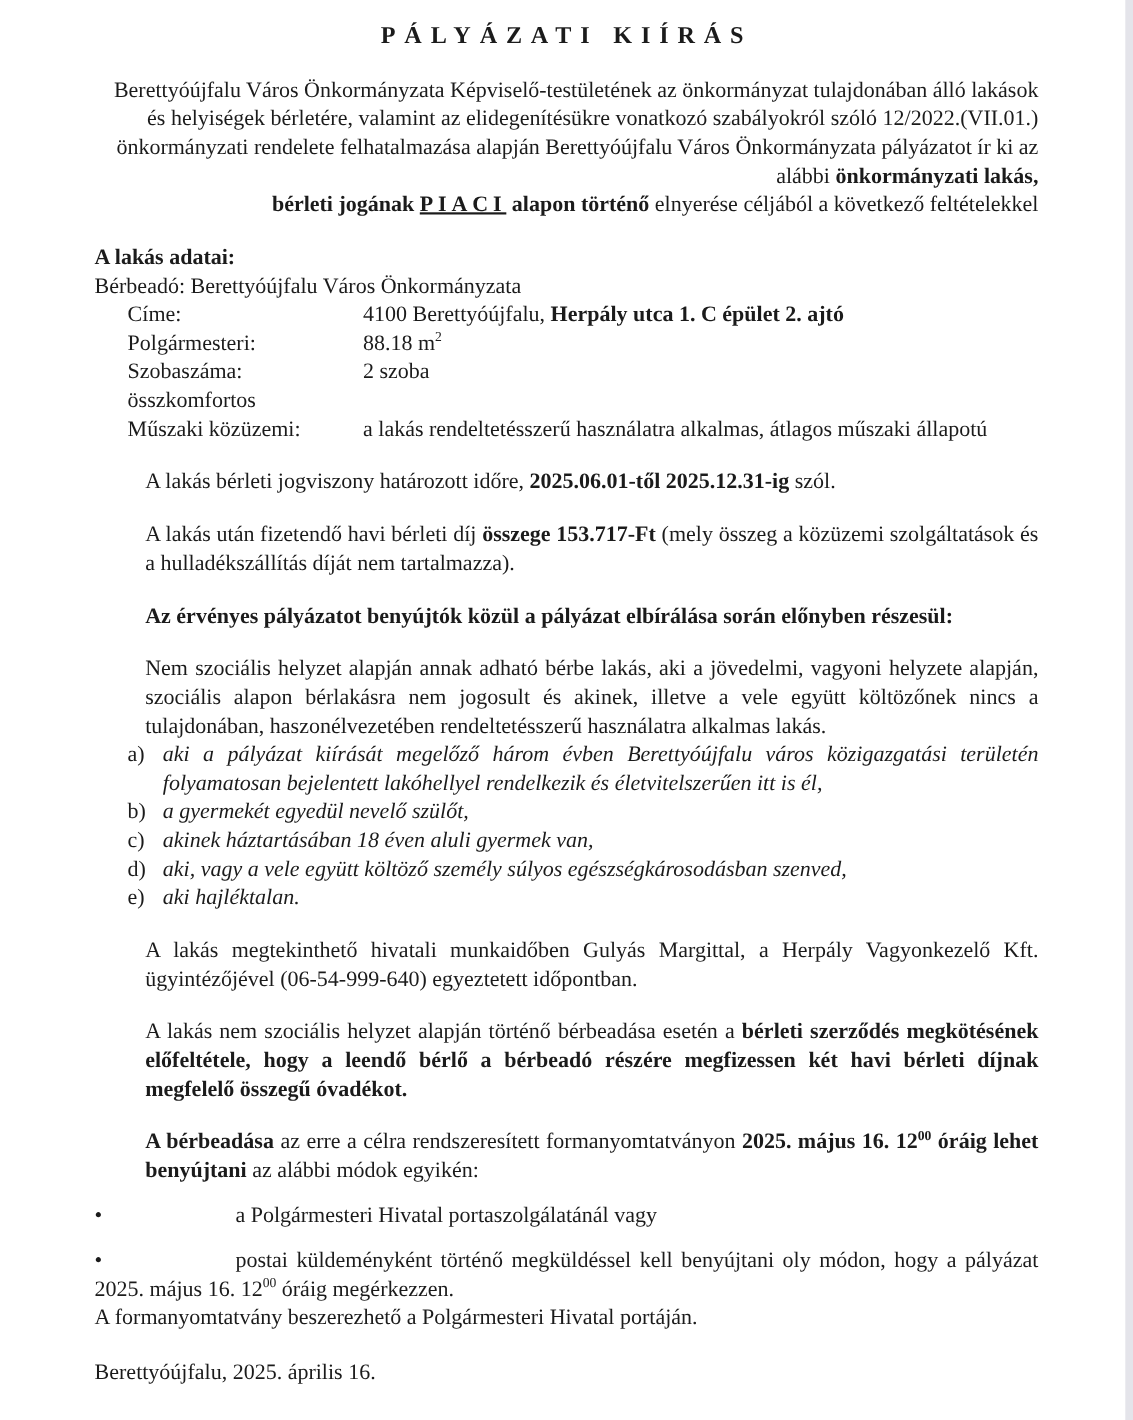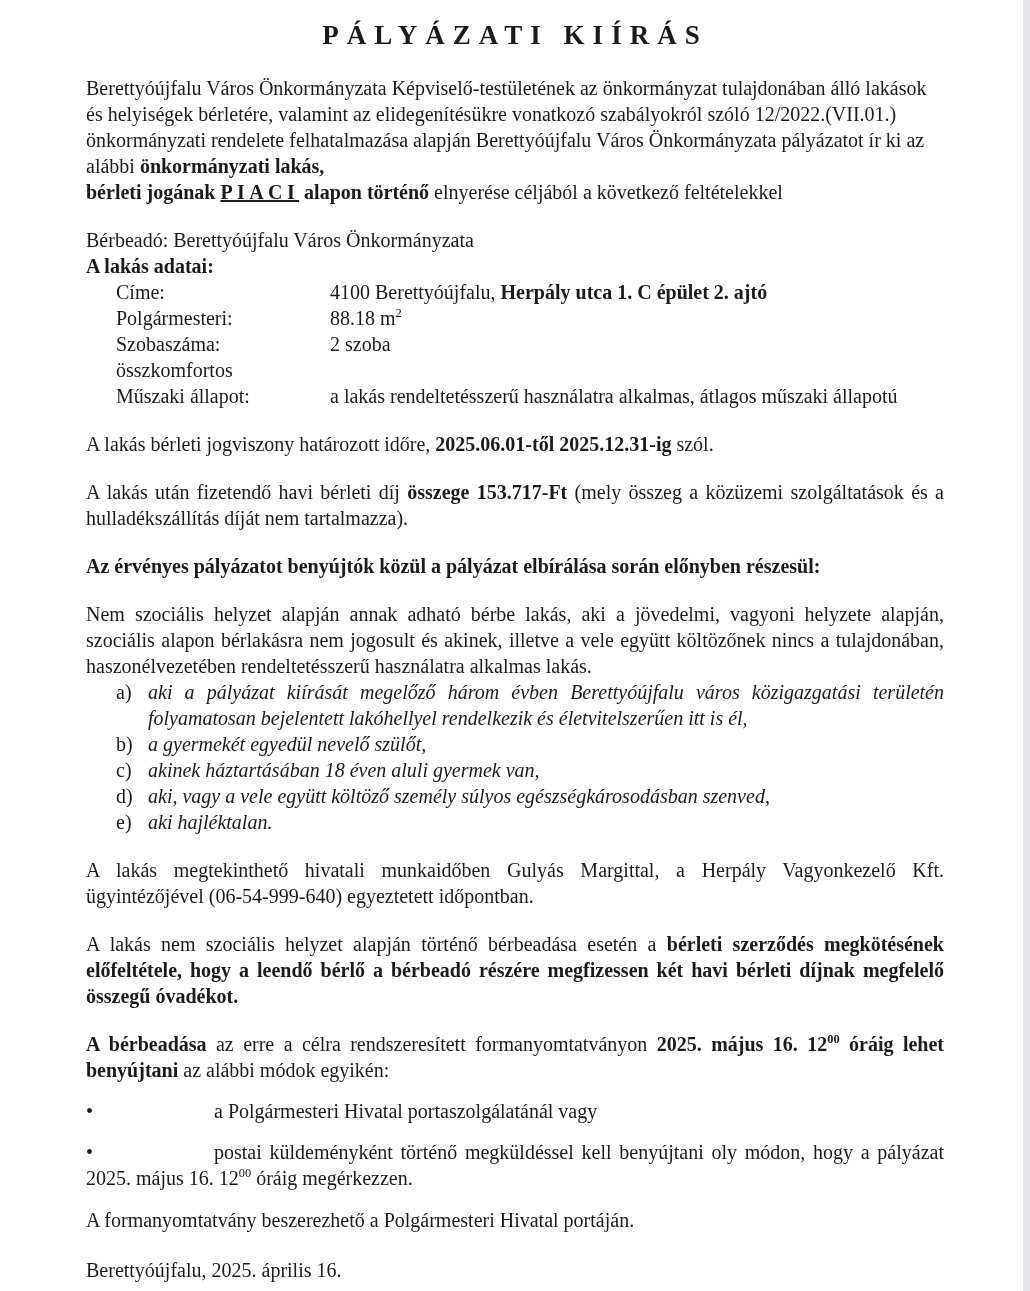--- a/index.html
+++ b/index.html
@@ -18,33 +18,33 @@
     box-sizing: border-box;
     width: 1030px;
     padding: 14px 86px 24px 86px;
   }
   .b { font-weight: bold; }
   .u { text-decoration: underline; }
   .ls { letter-spacing: 0.22em; }
   sup { font-size: 0.62em; line-height: 0; }
 
   h1.doc-title {
-    font-size: 27px;
+    font-size: 22px;
     font-weight: bold;
     text-align: center;
     letter-spacing: 8px;
     margin: 4px 0 22px 0;
   }
   p { margin: 0; }
   .intro {
-    text-align: left;
+    text-align: right;
     margin: 0 0 22px 0;
   }
   .line { text-align: left; }
-  .para { margin-top: 22px; }
+  .para { margin-top: 22px; margin-left: 46px; }
   .just { text-align: justify; }
 
   .details { margin: 0; }
   .drow {
     display: grid;
     grid-template-columns: 214px 1fr;
     padding-left: 30px;
   }
   .dlabel { }
   .dvalue { }
@@ -57,21 +57,21 @@
   }
   .pmarker { }
   .ptext { text-align: justify; font-style: italic; }
 
   .bullet-para { margin-top: 15px; }
   .bmark {
     display: inline-block;
     width: 128px;
   }
   .sub-intro { margin-top: 22px; }
-  .form-note { margin-top: 16px; }
+  .form-note { margin-top: 0; }
   .date-line { margin-top: 24px; }
   .signature {
     margin-top: 42px;
     padding-left: 424px;
   }
   .edge-strip {
     position: absolute;
     top: 0;
     right: 0;
     width: 7px;
@@ -81,42 +81,42 @@
 </style>
 </head>
 <body>
 
 <div class="page">
 
   <h1 class="doc-title">PÁLYÁZATI KIÍRÁS</h1>
 
   <p class="intro"><span>Berettyóújfalu Város Önkormányzata Képviselő-testületének az önkormányzat tulajdonában álló lakások és helyiségek bérletére, valamint az elidegenítésükre vonatkozó szabályokról szóló 12/2022.(VII.01.) önkormányzati rendelete felhatalmazása alapján Berettyóújfalu Város Önkormányzata pályázatot ír ki az alábbi </span><span class="b">önkormányzati lakás,</span><br><span class="b">bérleti jogának </span><span class="b u ls">PIACI</span><span class="b"> alapon történő</span><span> elnyerése céljából a következő feltételekkel</span></p>
 
+  <p class="line b">A lakás adatai:</p>
+
   <p class="line">Bérbeadó: Berettyóújfalu Város Önkormányzata</p>
-
-  <p class="line b">A lakás adatai:</p>
 
   <div class="details">
     <div class="drow">
       <span class="dlabel">Címe:</span>
       <span class="dvalue"><span>4100 Berettyóújfalu, </span><span class="b">Herpály utca 1. C épület 2. ajtó</span></span>
     </div>
     <div class="drow">
       <span class="dlabel">Polgármesteri:</span>
       <span class="dvalue"><span>88.18 m</span><sup>2</sup></span>
     </div>
     <div class="drow">
       <span class="dlabel">Szobaszáma:</span>
       <span class="dvalue"><span>2 szoba</span></span>
     </div>
     <div class="drow">
       <span class="dvalue"><span>összkomfortos</span></span>
     </div>
     <div class="drow">
-      <span class="dlabel">Műszaki állapot:</span>
+      <span class="dlabel">Műszaki közüzemi:</span>
       <span class="dvalue"><span>a lakás rendeltetésszerű használatra alkalmas, átlagos műszaki állapotú</span></span>
     </div>
   </div>
 
   <p class="para"><span>A lakás bérleti jogviszony határozott időre, </span><span class="b">2025.06.01-től 2025.12.31-ig</span><span> szól.</span></p>
 
   <p class="para just"><span>A lakás után fizetendő havi bérleti díj </span><span class="b">összege 153.717-Ft</span><span> (mely összeg a közüzemi szolgáltatások és a hulladékszállítás díját nem tartalmazza).</span></p>
 
   <p class="para line b">Az érvényes pályázatot benyújtók közül a pályázat elbírálása során előnyben részesül:</p>
 

